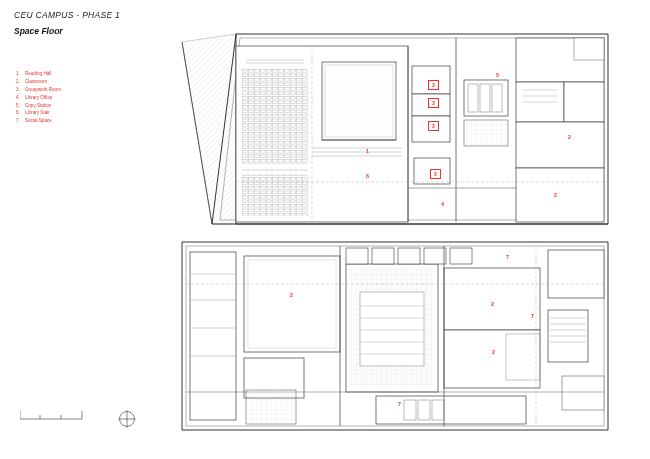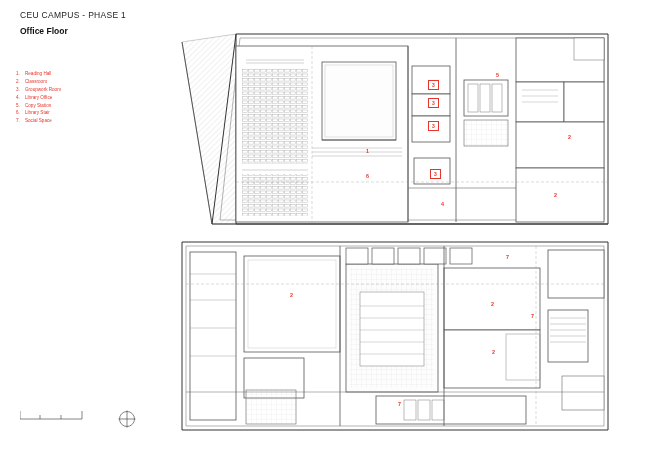--- a/index.html
+++ b/index.html
@@ -3,21 +3,21 @@
 <meta charset="utf-8">
 <style>
   html,body{margin:0;padding:0;}
   body{
     width:650px;height:459px;background:#ffffff;
     font-family:"Liberation Sans", sans-serif;
     color:#1a1a1a;overflow:hidden;position:relative;
   }
   #sheet{position:absolute;inset:0;}
 
-  .title-block{position:absolute;left:20px;top:10px;}
+  .title-block{position:absolute;left:14px;top:10px;font-style:italic;}
   .proj-title{font-size:8.5px;letter-spacing:.3px;color:#222;}
   .floor-title{font-size:8.5px;font-weight:bold;margin-top:6px;color:#111;}
 
   .legend{position:absolute;left:16px;top:70px;color:#e8352b;font-size:4.6px;line-height:1.72;}
   .legend .row{display:flex;}
   .legend .num{width:9px;text-align:left;}
   .legend .lbl{white-space:nowrap;}
 
   .scalebar{position:absolute;left:20px;top:410px;}
   .northmark{position:absolute;left:116px;top:408px;}
@@ -29,21 +29,21 @@
   .rmbox{position:absolute;color:#e8352b;font-size:5px;font-weight:bold;
          border:0.6px solid #e8352b;padding:1px 3px;background:#fff;}
 </style>
 </head>
 <body>
 
 <div id="sheet">
 
   <div class="title-block">
     <div class="proj-title">CEU CAMPUS - PHASE 1</div>
-    <div class="floor-title">Office Floor</div>
+    <div class="floor-title">Space Floor</div>
   </div>
 
   <div class="legend">
     <div class="row">
       <span class="num">1.</span>
       <span class="lbl">Reading Hall</span>
     </div>
     <div class="row">
       <span class="num">2.</span>
       <span class="lbl">Classroom</span>

